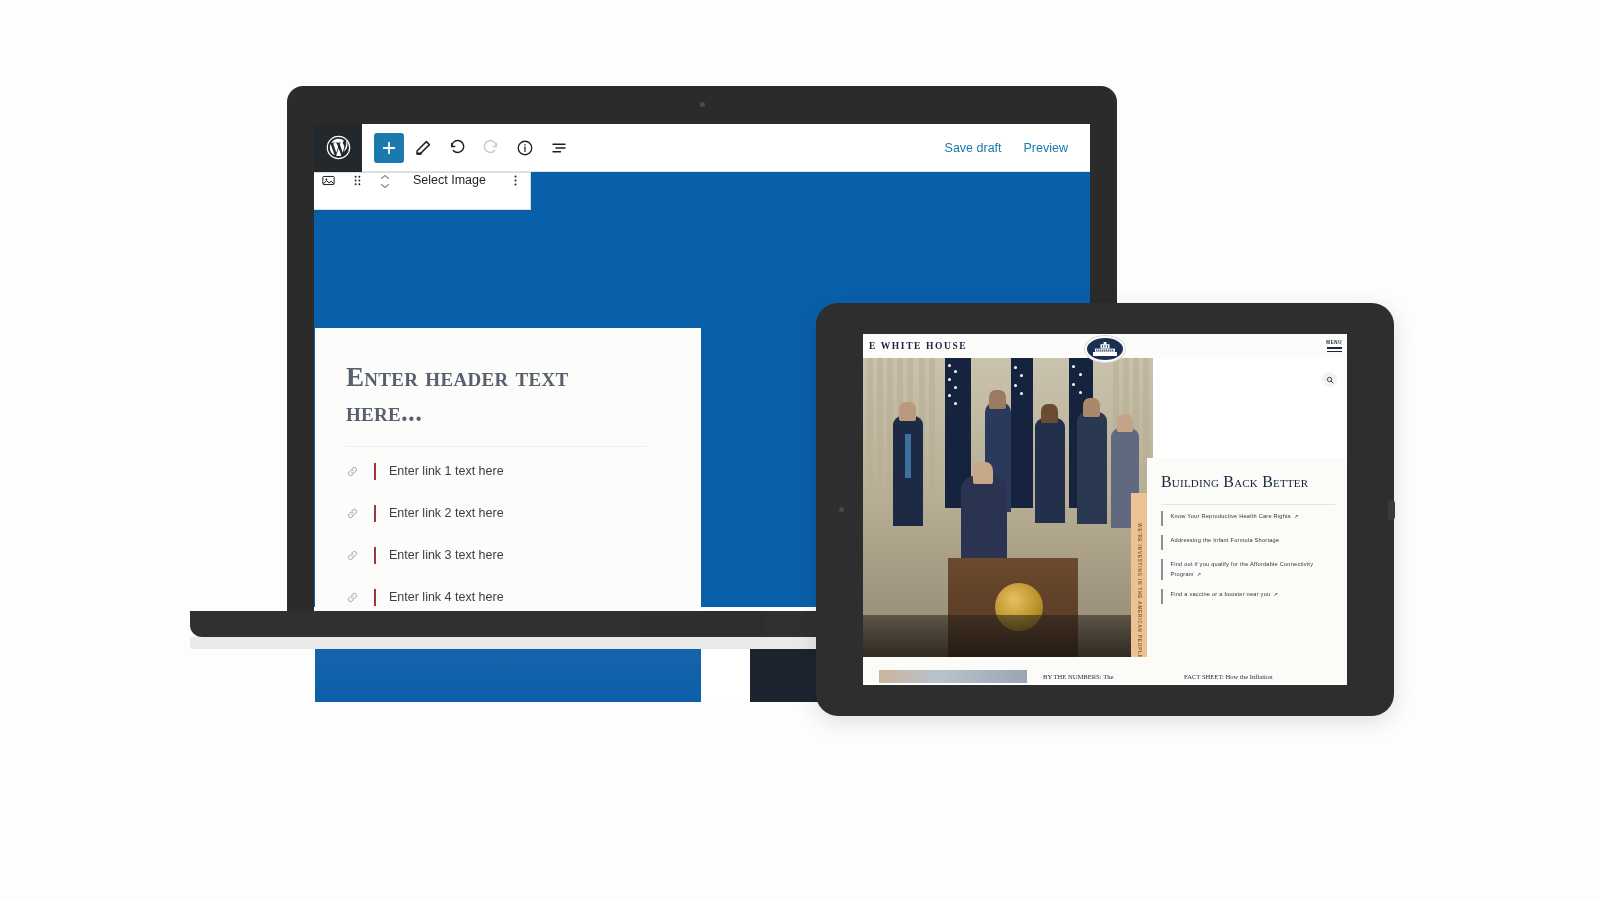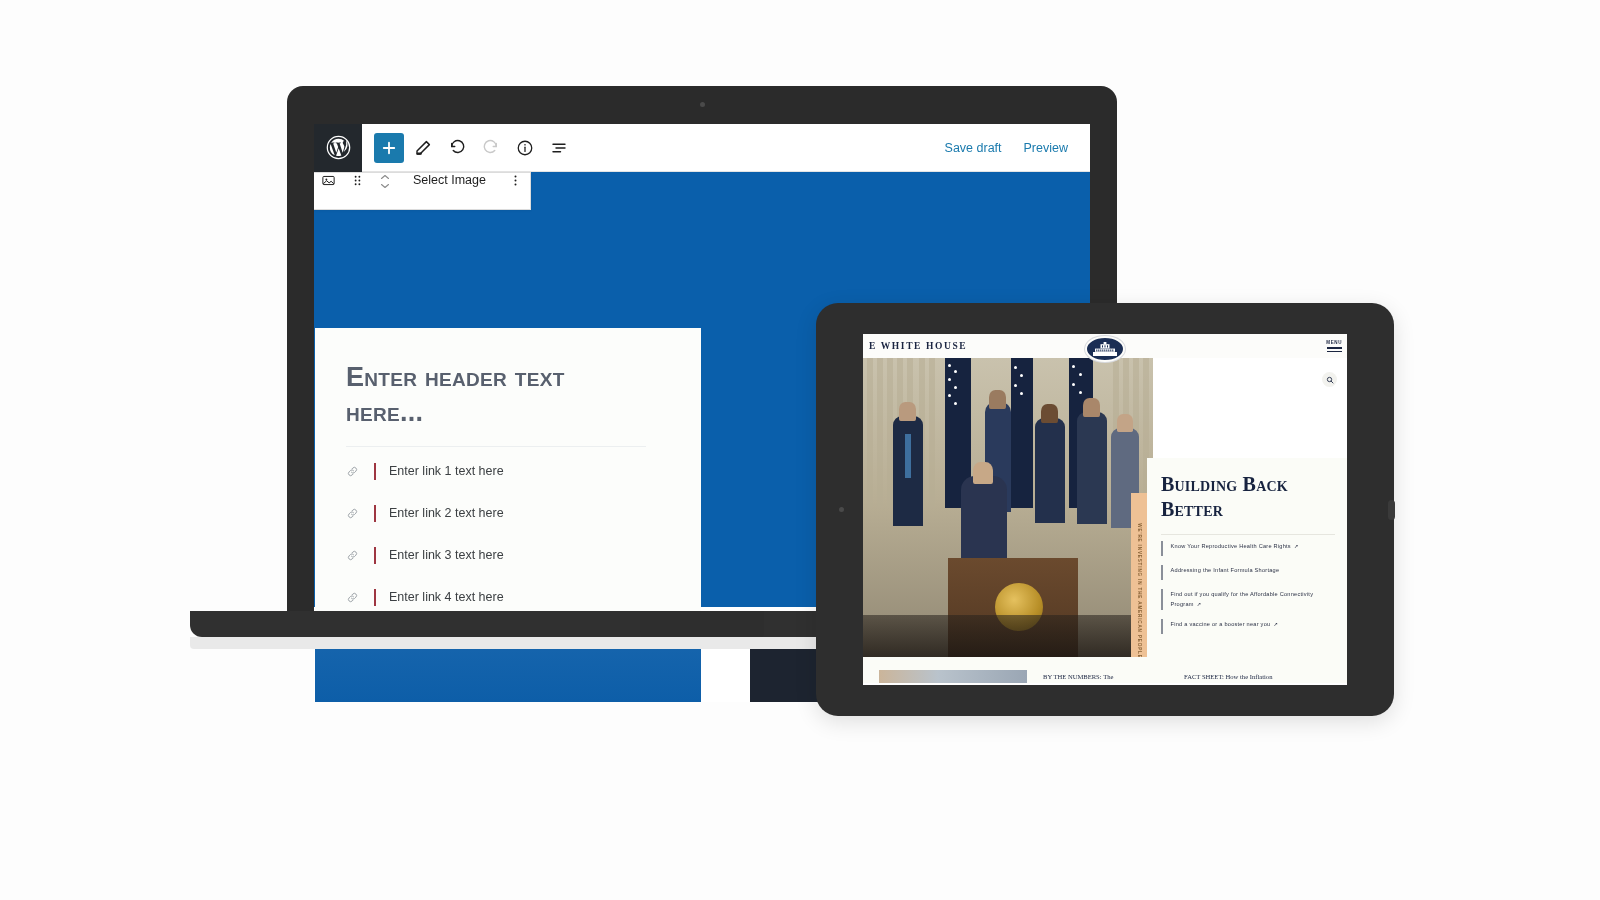--- a/index.html
+++ b/index.html
@@ -80,21 +80,21 @@
 
   
   #canvas { position: relative; height: 530px; background: #ffffff; }
   #blue-band { position: absolute; left: 0; top: 0; width: 100%; height: 435px; background: #0a5fab; }
   #hero-card {
     position: absolute; left: 1px; top: 156px; width: 386px; height: 305px;
     background: #fcfdfb;
   }
   #hero-inner { padding: 32px 30px 0 31px; }
   #hero-title {
-    font-family: Liberation Sans, sans-serif;
+    font-family: Liberation Serif, serif;
     font-size: 27px; line-height: 1.3; color: #58606e;
     font-variant: small-caps; letter-spacing: .3px; font-weight: 700;
     padding-bottom: 16px; border-bottom: 1px solid #eceff0;
     max-width: 300px;
   }
   .link-row { display: flex; align-items: center; height: 36px; margin-top: 6px; }
   .link-icon { width: 28px; display: flex; align-items: center; color: #9aa0a6; }
   .link-icon svg { width: 13px; height: 13px; }
   .link-bar { width: 2px; height: 17px; background: #9e3641; margin-right: 13px; }
   .link-text { font-size: 12.5px; color: #3c4043; }
@@ -169,22 +169,22 @@
     border-radius: 50%; background: #f2f2ee; display: flex;
     align-items: center; justify-content: center; z-index: 8;
   }
   #wh-search svg { width: 8px; height: 8px; color: #1b2541; }
 
   #bbb-panel {
     position: absolute; left: 284px; top: 100px; width: 200px; height: 215px;
     background: #fbfcf7; padding: 14px 12px 0 14px;
   }
   #bbb-title {
-    font-family: "Liberation Serif", serif; font-size: 20px; line-height: 1.24;
-    color: #17233f; font-variant: small-caps; font-weight: 700; letter-spacing: .2px;
+    font-family: "Liberation Serif", serif; font-size: 16px; line-height: 1.24;
+    color: #17233f; font-variant: small-caps; font-weight: 400; letter-spacing: .2px;
   }
   #bbb-divider { height: 1px; background: #e6e6df; margin: 12px 0 6px 0; }
   .bbb-link { display: flex; align-items: flex-start; margin-bottom: 9px; }
   .bbb-bar { width: 1.6px; min-height: 15px; align-self: stretch; background: #8a8f99; margin-right: 8px; }
   .bbb-text { font-size: 5.6px; line-height: 1.85; color: #2b3145; letter-spacing: .25px; }
   .bbb-arrow { color: #2b3145; font-size: 5.2px; margin-left: 3px; }
 
   #wh-strip {
     position: absolute; left: 268px; top: 135px; width: 16px; height: 195px;
     background: #eec195; z-index: 7;

